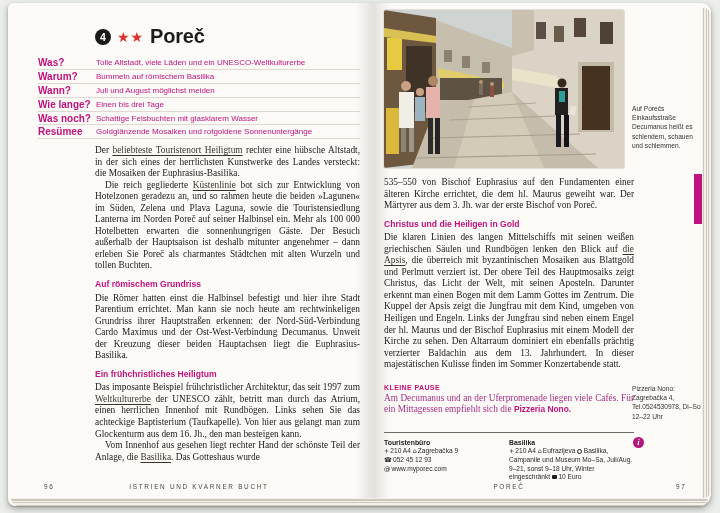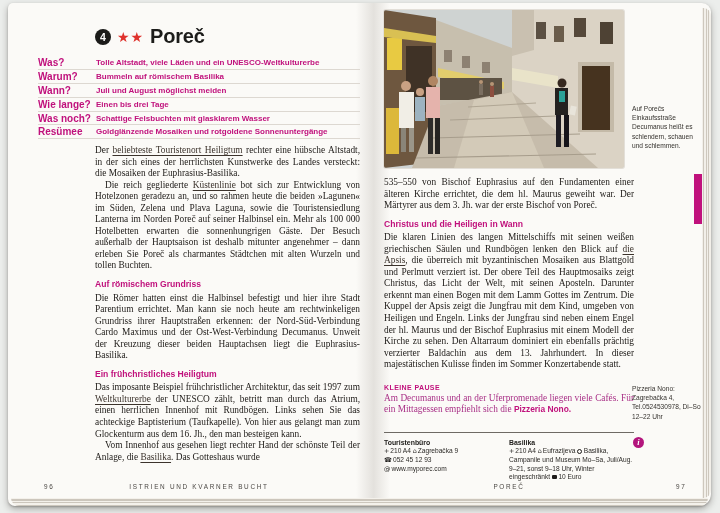--- a/index.html
+++ b/index.html
@@ -25,21 +25,21 @@
   
   .chapter-head { position:absolute; left:87px; top:22px; display:flex; align-items:center; gap:6px; }
   .num-circle { width:16px; height:16px; border-radius:50%; background:#1b1b19; color:#fff;
                 font-size:10.5px; font-weight:bold; display:flex; align-items:center; justify-content:center; }
   .stars { color:#df322c; font-size:14px; letter-spacing:1px; line-height:1; padding-top:1px; }
   .chapter-title { font-size:20px; font-weight:bold; color:#1c1c1a; letter-spacing:-.2px; }
 
   .info-table { position:absolute; left:30px; top:53px; width:322px; }
   .info-row { display:flex; align-items:center; height:13.9px; border-bottom:1px solid #ddd8d1; }
   .info-label { width:58px; font-size:10px; font-weight:bold; color:#c0117c; }
-  .info-value { flex:1; font-size:8px; font-weight:bold; color:#c0117c; white-space:nowrap; overflow:hidden; }
+  .info-value { flex:1; font-size:8px; font-weight:normal; color:#c0117c; white-space:nowrap; overflow:hidden; }
 
   .body-col { position:absolute; left:87px; top:142px; width:265px; }
   .serif, .serif p { font-family:"Liberation Serif","DejaVu Serif",serif; font-size:9.35px;
                      line-height:11.55px; color:#24211e; text-align:justify; }
   .serif p.indent { text-indent:10px; }
   .xref { text-decoration:underline; text-decoration-thickness:.8px; text-underline-offset:1.5px; color:#3c332c; }
   h3.mag { font-family:"Liberation Sans","DejaVu Sans",sans-serif; font-size:8.6px; font-weight:bold;
            color:#c0117c; margin:7px 0 2px; }
 
   .footer-text { position:absolute; top:480px; font-size:6.4px; letter-spacing:1.7px; color:#4a4743; }
@@ -197,21 +197,21 @@
         <rect x="180" y="105" width="5" height="32" fill="#16141a"></rect>
         <rect x="186" y="96" width="6" height="9" fill="#e8e4da" transform="rotate(12 189 100)"></rect>
       </svg>
     </div>
 
     <div class="caption">Auf Porečs Einkaufsstraße Decumanus heißt es schlendern, schauen und schlemmen.</div>
     <div class="thumb-tab"></div>
 
     <div class="rp-body serif">
       <p>535–550 von Bischof Euphrasius auf den Fundamenten einer älteren Kirche errichtet, die dem hl. Maurus geweiht war. Der Märtyrer aus dem 3. Jh. war der erste Bischof von Poreč.</p>
-      <h3 class="mag">Christus und die Heiligen in Wann</h3>
+      <h3 class="mag">Christus und die Heiligen in Gold</h3>
       <p><span>Die klaren Linien des langen Mittelschiffs mit seinen weißen griechischen Säulen und Rundbögen lenken den Blick auf </span><span class="xref">die Apsis</span><span>, die überreich mit byzantinischen Mosaiken aus Blattgold und Perlmutt verziert ist. Der obere Teil des Hauptmosaiks zeigt Christus, das Licht der Welt, mit seinen Aposteln. Darunter erkennt man einen Bogen mit dem Lamm Gottes im Zentrum. Die Kuppel der Apsis zeigt die Jungfrau mit dem Kind, umgeben von Heiligen und Engeln. Links der Jungfrau sind neben einem Engel der hl. Maurus und der Bischof Euphrasius mit einem Modell der Kirche zu sehen. Den Altarraum dominiert ein ebenfalls prächtig verzierter Baldachin aus dem 13. Jahrhundert. In dieser majestätischen Kulisse finden im Sommer Konzertabende statt.</span></p>
     </div>
 
     <div class="kleine">
       <div class="kleine-label">KLEINE PAUSE</div>
       <div class="kleine-text"><span>Am Decumanus und an der Uferpromenade liegen viele Cafés. Für ein Mittagessen empfiehlt sich die </span><span class="kleine-hl">Pizzeria Nono.</span></div>
     </div>
 
     <div class="margin-note">Pizzeria Nono: Zagrebačka 4, Tel.0524530978, Di–So 12–22 Uhr</div>
     <div class="info-badge">i</div>

